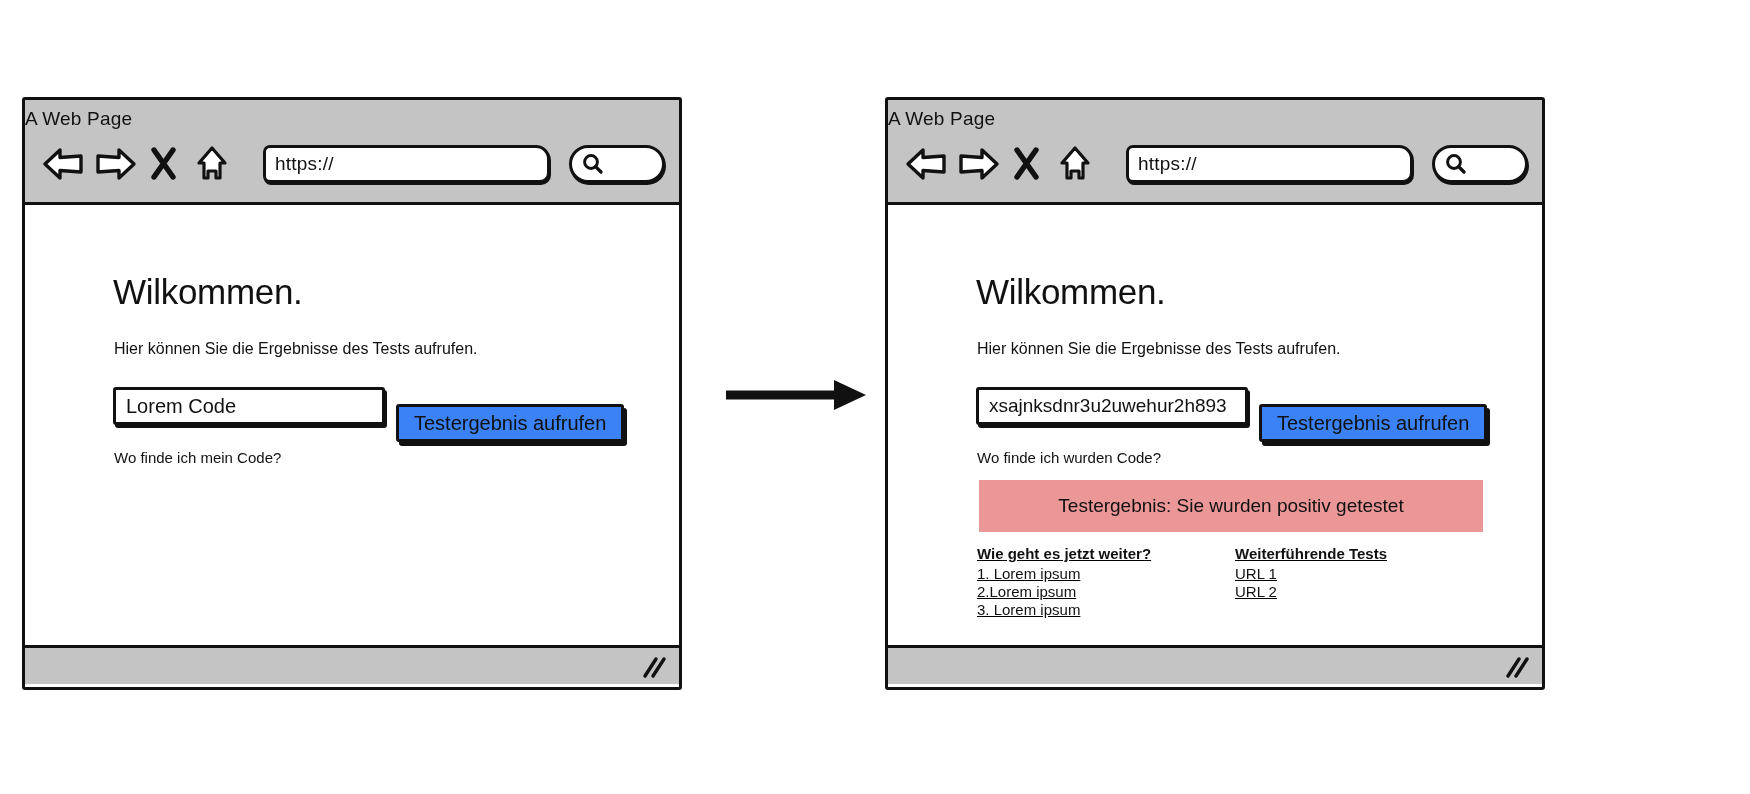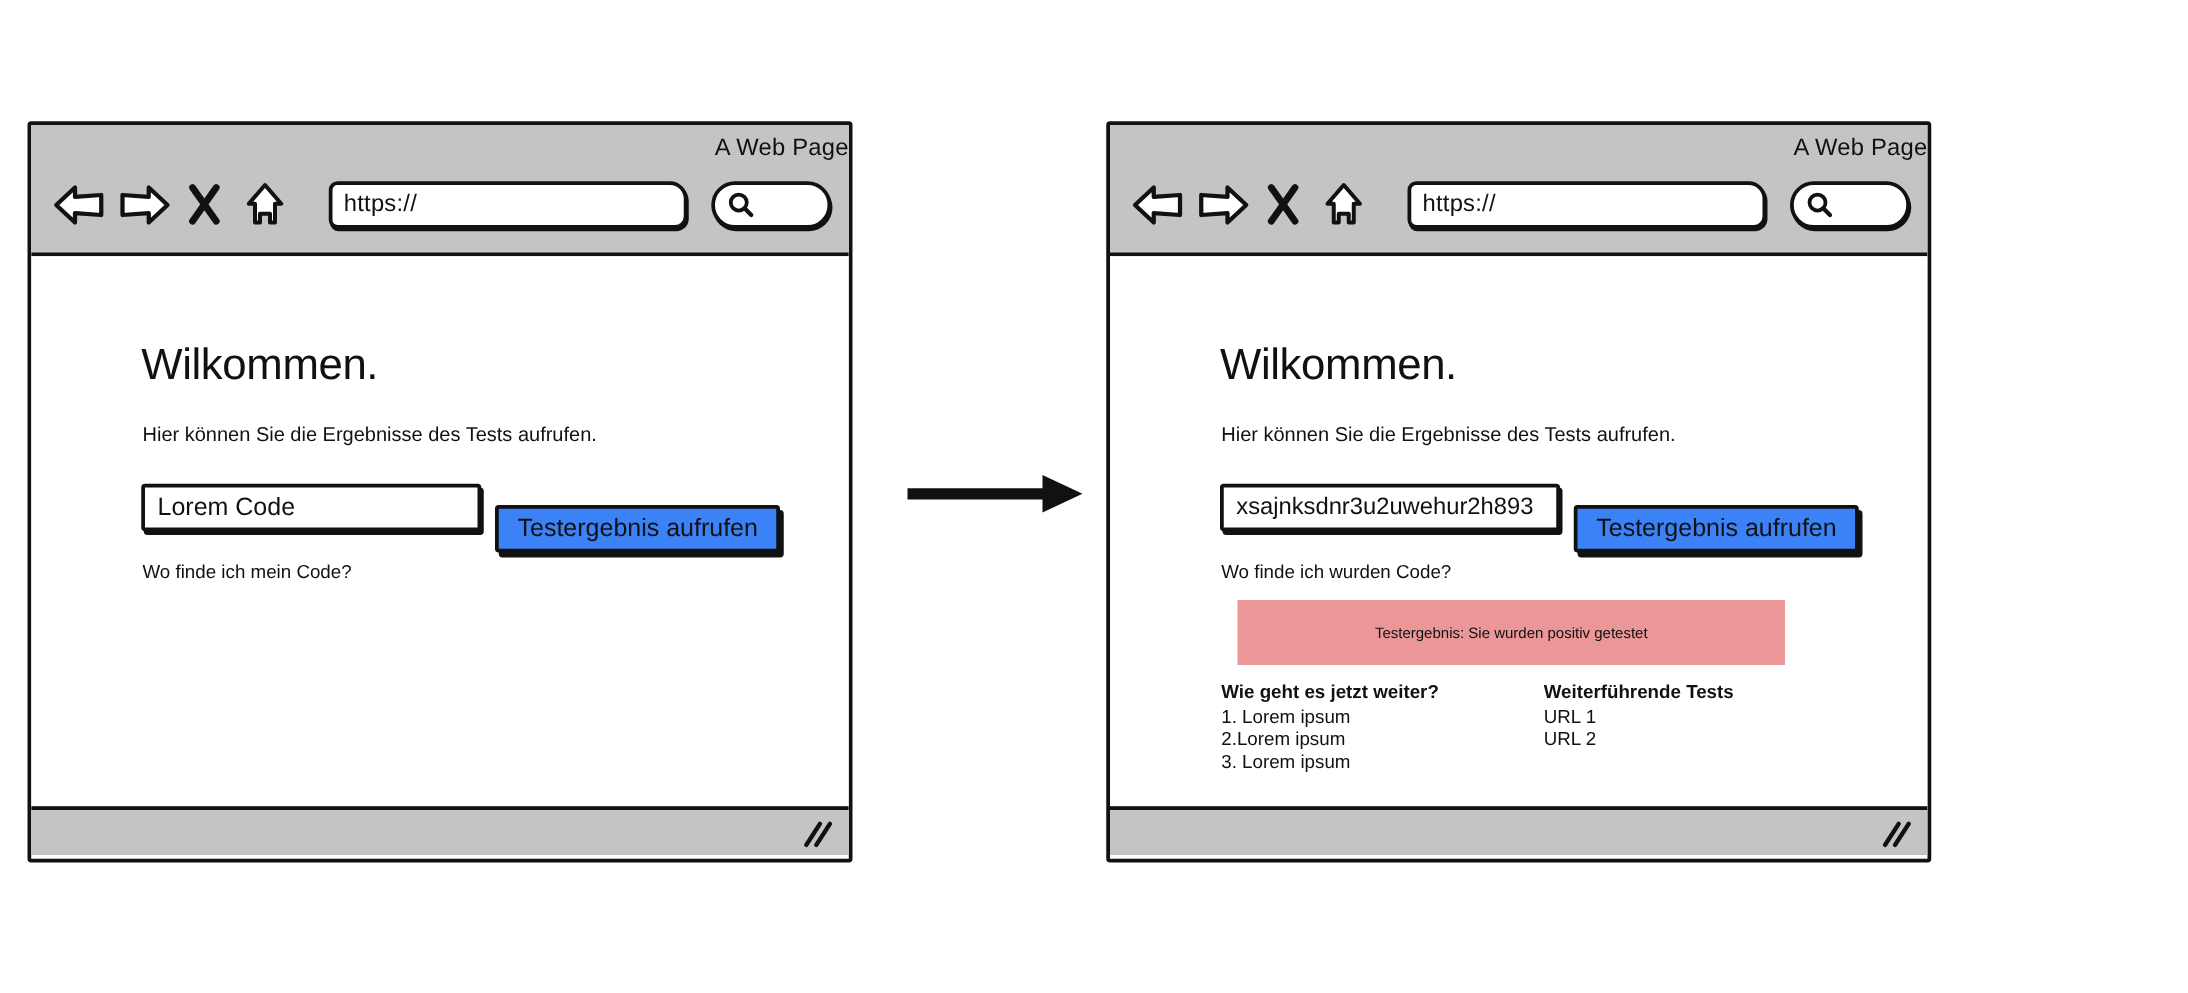--- a/index.html
+++ b/index.html
@@ -44,21 +44,21 @@
   
   .chrome {
     position: relative;
     height: 105px;
     background: #c4c4c4;
     border-bottom: 3px solid #111111;
   }
   .chrome-title {
     position: absolute;
     top: 8px; left: 0; right: 0;
-    text-align: right;
+    text-align: left;
     font-size: 19px;
     color: #111111;
     letter-spacing: 0.2px;
   }
   .chrome-controls {
     position: absolute;
     top: 38px;
     left: 16px;
     right: 14px;
     height: 52px;
@@ -190,40 +190,41 @@
     left: 1px;
     top: 244px;
     font-size: 15px;
     color: #111111;
     white-space: nowrap;
   }
 
   
   .result-banner {
     position: absolute;
-    left: 14px;
+    left: 3px;
     top: 275px;
-    width: 438px;
+    width: 504px;
     height: 52px;
     background: #eb9797;
     display: flex;
     align-items: center;
     justify-content: center;
-    font-size: 12px;
+    font-size: 19px;
     color: #111111;
     white-space: nowrap;
   }
 
   
   .info-cols {
     position: absolute;
     left: 1px;
     top: 340px;
     width: 530px;
     display: flex;
+    text-decoration: underline;
   }
   .info-col { flex: 0 0 auto; }
   .info-col.next  { width: 258px; }
   .info-col.links { width: 240px; }
   .info-head {
     font-size: 15px;
     font-weight: bold;
     color: #111111;
     line-height: 18px;
     margin-bottom: 2px;

